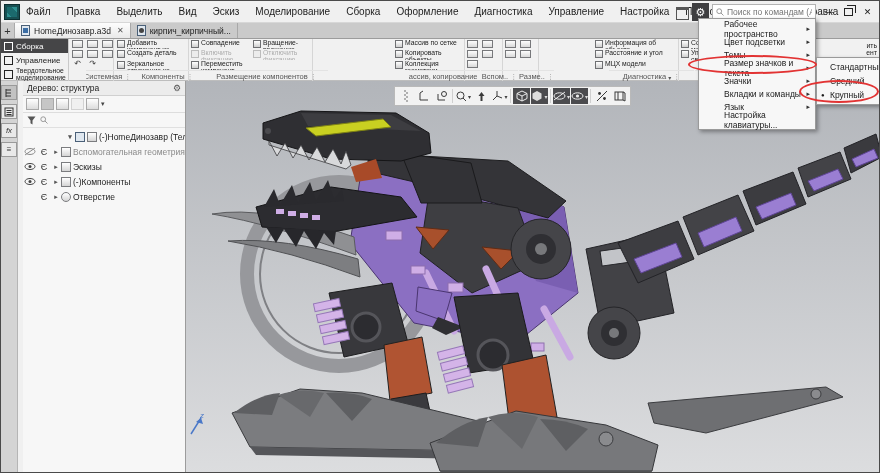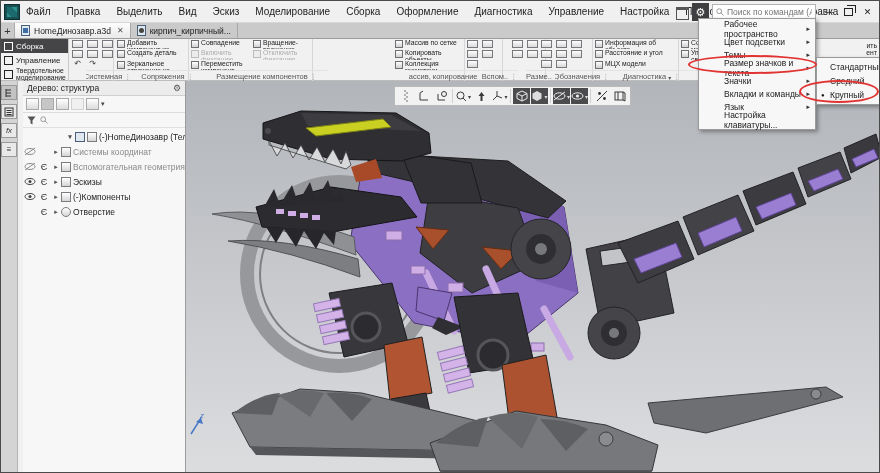--- a/index.html
+++ b/index.html
@@ -196,21 +196,21 @@
         <div class="bbtn">
             <span class="bic"></span>
             <span>Создать деталь</span>
           </div>
         <div class="bbtn">
             <span class="bic"></span>
             <span>Зеркальное отражение ко...</span>
           </div>
       </div>
       <div class="gfoot">
-          <span>Сопряжения</span>
+          <span>Компоненты</span>
           <span class="dots">⋮</span>
         </div>
     </div>
 
     <div class="rgroup" style="left:188px;width:124px;text-decoration:underline;">
       <div class="bcol" style="left:0;width:62px;">
         <div class="bbtn">
             <span class="bic"></span>
             <span>Совпадение</span>
           </div>
@@ -268,49 +268,33 @@
         <span class="ic"></span>
           <span class="ic"></span>
         <span class="ic"></span>
       </div>
       <div class="gfoot">
           <span>Вспом..</span>
           <span class="dots">⋮</span>
         </div>
     </div>
 
-    <div class="rgroup" style="left:502px;width:36px;margin-left:7px;">
+    <div class="rgroup" style="left:502px;width:36px;">
       <div class="igrid two">
         <span class="ic"></span>
           <span class="ic"></span>
         <span class="ic"></span>
           <span class="ic"></span>
       </div>
       <div class="gfoot">
           <span>Разме..</span>
           <span class="dots">⋮</span>
         </div>
     </div>
 
-    <div class="rgroup" style="left:538px;width:54px;">
-      <div class="igrid">
-        <span class="ic"></span>
-          <span class="ic"></span>
-          <span class="ic"></span>
-        <span class="ic"></span>
-          <span class="ic"></span>
-          <span class="ic"></span>
-        <span class="ic"></span>
-          <span class="ic"></span>
-      </div>
-      <div class="gfoot">
-          <span>Обозначения</span>
-          <span class="dots">⋮</span>
-        </div>
-    </div>
 
     <div class="rgroup" style="left:592px;width:86px;">
       <div class="bcol" style="left:0;width:86px;">
         <div class="bbtn">
             <span class="bic"></span>
             <span>Информация об объекте</span>
           </div>
         <div class="bbtn">
             <span class="bic"></span>
             <span>Расстояние и угол</span>
@@ -386,32 +370,20 @@
           <circle cx="3.2" cy="3.2" r="2.4" fill="none" stroke="#9a9a9a"></circle>
           <line x1="5" y1="5" x2="7.5" y2="7.5" stroke="#9a9a9a"></line>
         </svg>
     </div>
     <div style="padding-top:1px;">
       <div class="trow root" style="padding-left:42px;">
         <span class="ex">▾</span>
         <span class="nic" style="background:#dfe7ef;border-color:#4a6078;"></span>
         <span class="nic"></span>
         <span style="font-weight:normal;">(-)HomeДинозавр (Тел-0, Сборочн</span>
-      </div>
-      <div class="trow dim">
-        <span class="eye">
-            <svg width="12" height="9" viewBox="0 0 12 9">
-              <ellipse cx="6" cy="4.5" rx="5" ry="3" fill="none" stroke="#8a8a8a"></ellipse>
-              <line x1="1" y1="8" x2="11" y2="1" stroke="#8a8a8a"></line>
-            </svg>
-          </span>
-        <span class="eps"></span>
-        <span class="ex">▸</span>
-        <span class="nic"></span>
-        <span>Системы координат</span>
       </div>
       <div class="trow dim">
         <span class="eye">
             <svg width="12" height="9" viewBox="0 0 12 9">
               <ellipse cx="6" cy="4.5" rx="5" ry="3" fill="none" stroke="#8a8a8a"></ellipse>
               <line x1="1" y1="8" x2="11" y2="1" stroke="#8a8a8a"></line>
             </svg>
           </span>
         <span class="eps">Є</span>
         <span class="ex">▸</span>

